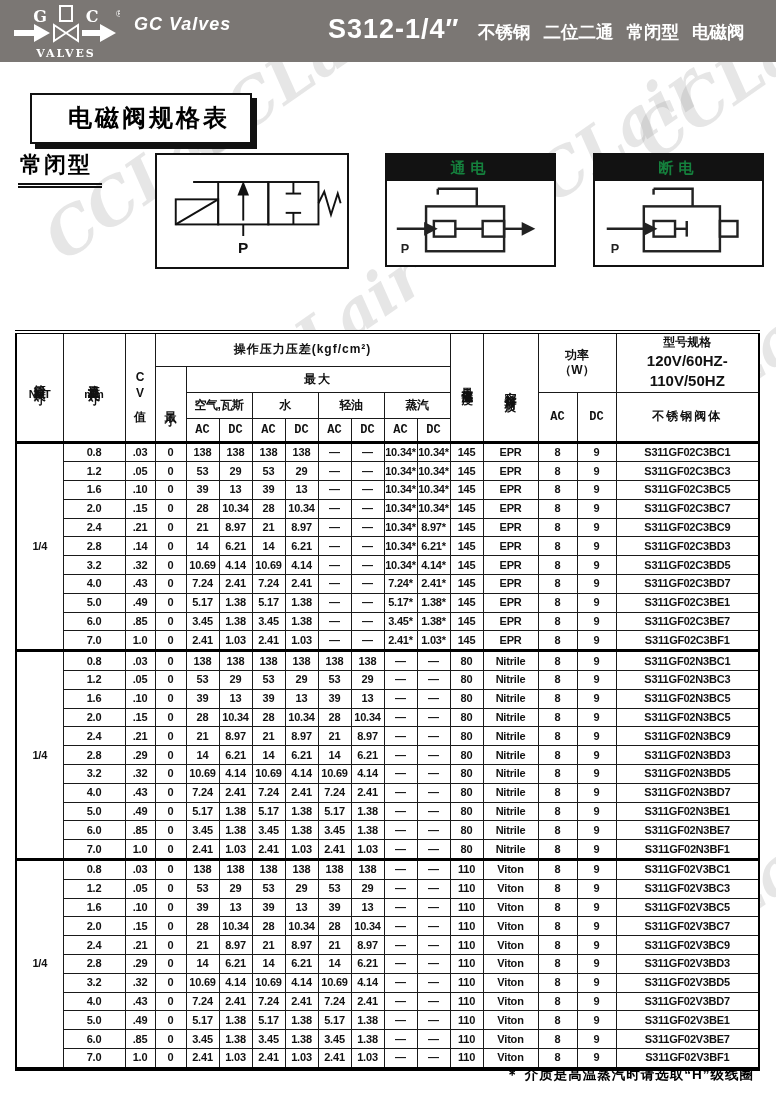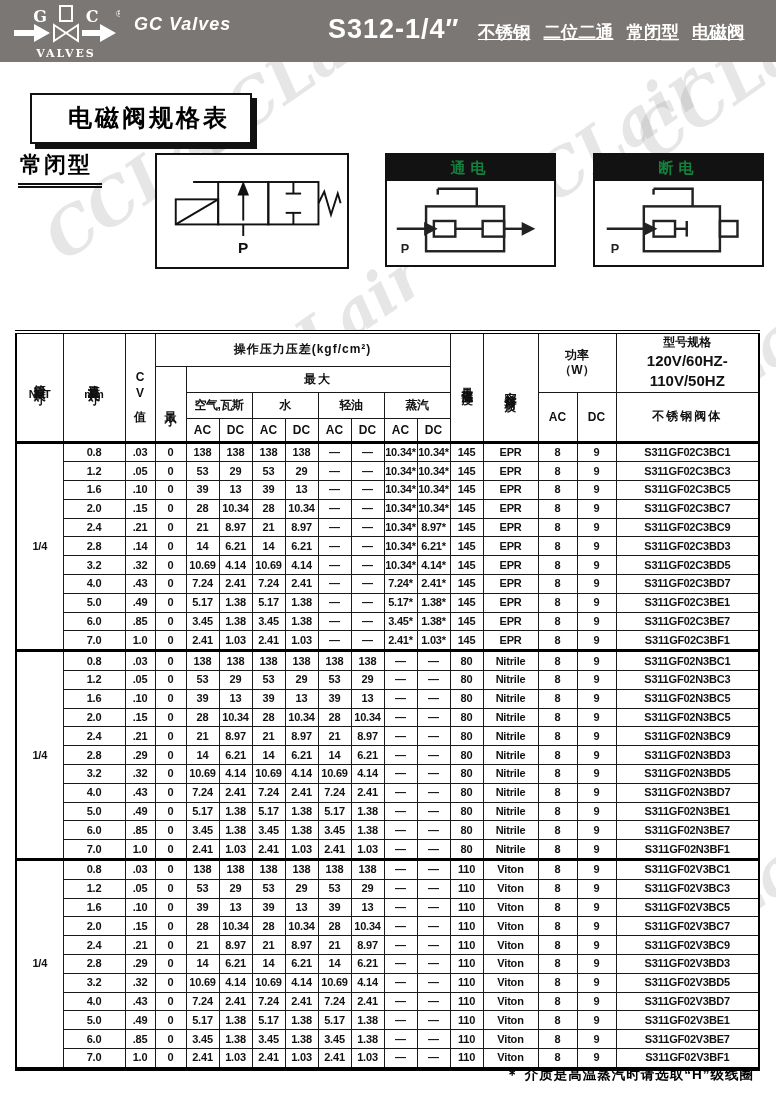--- a/index.html
+++ b/index.html
@@ -13,21 +13,21 @@
 
   .layer{position:absolute;inset:0;z-index:1;}
 
   
   .topbar{position:absolute;left:0;top:0;width:776px;height:62px;background:#7b7774;}
   .logo{position:absolute;left:12px;top:3px;width:108px;height:56px;}
   .brand{position:absolute;left:134px;top:14px;color:#fff;font-size:18px;font-weight:bold;
          font-style:italic;letter-spacing:1px;}
   .model-no{position:absolute;left:328px;top:14px;color:#fff;font-size:27px;font-weight:bold;letter-spacing:1px;}
   .tags{position:absolute;left:478px;top:20px;display:flex;gap:13px;color:#fff;
-        font-size:17.5px;font-weight:bold;text-decoration:underline;}
+        font-size:17.5px;font-weight:bold;}
 
   
   .title-box{position:absolute;left:30px;top:93px;padding:7px 20px 8px 36px;border:2px solid #111;
              background:#fff;font-size:24px;font-weight:bold;letter-spacing:3px;
              box-shadow:5px 5px 0 0 #111;}
   .subtitle{position:absolute;left:18px;top:150px;font-size:22px;font-weight:bold;letter-spacing:2px;
             border-bottom:5px double #111;padding:0 10px 3px 2px;}
 
   
   .valve-box{position:absolute;left:155px;top:153px;width:190px;height:112px;border:2px solid #111;background:#fff;}
@@ -49,21 +49,21 @@
   table.spec tbody{border-top:3px solid #000;}
   table.spec th{font-size:12px;padding:0;}
   table.spec td{font-size:11px;height:17.8px;padding:0;line-height:1;letter-spacing:-0.2px;}
 
   .vtext{writing-mode:vertical-rl;text-orientation:upright;letter-spacing:2px;line-height:1;margin:0 auto;}
   .vwrap{display:flex;flex-direction:column;align-items:center;justify-content:center;gap:3px;}
   .hsub{font-size:11px;letter-spacing:0;}
   .th-press{font-size:12.5px;letter-spacing:1px;}
   .th-max{font-size:12.5px;letter-spacing:2px;}
   .th-media{font-size:10.5px;letter-spacing:-0.5px;}
-  .th-acdc{font-size:11px;}
+  .th-acdc{font-size:11px;font-family:Liberation Mono, monospace;}
   .th-power{font-size:12px;line-height:1.25;}
   .th-model{font-size:13px;line-height:1.3;}
   .th-model .volt{font-size:15px;letter-spacing:0;}
   .th-body{font-size:13px;letter-spacing:2px;}
 
   td.c-npt{font-size:12.5px;}
   td.col0{font-size:12px;letter-spacing:0;}
   td.col9,td.col10{font-size:9.5px;letter-spacing:-0.3px;}
   td.col12{font-size:11.5px;}
   td.col15{font-size:12.5px;letter-spacing:0.3px;}

